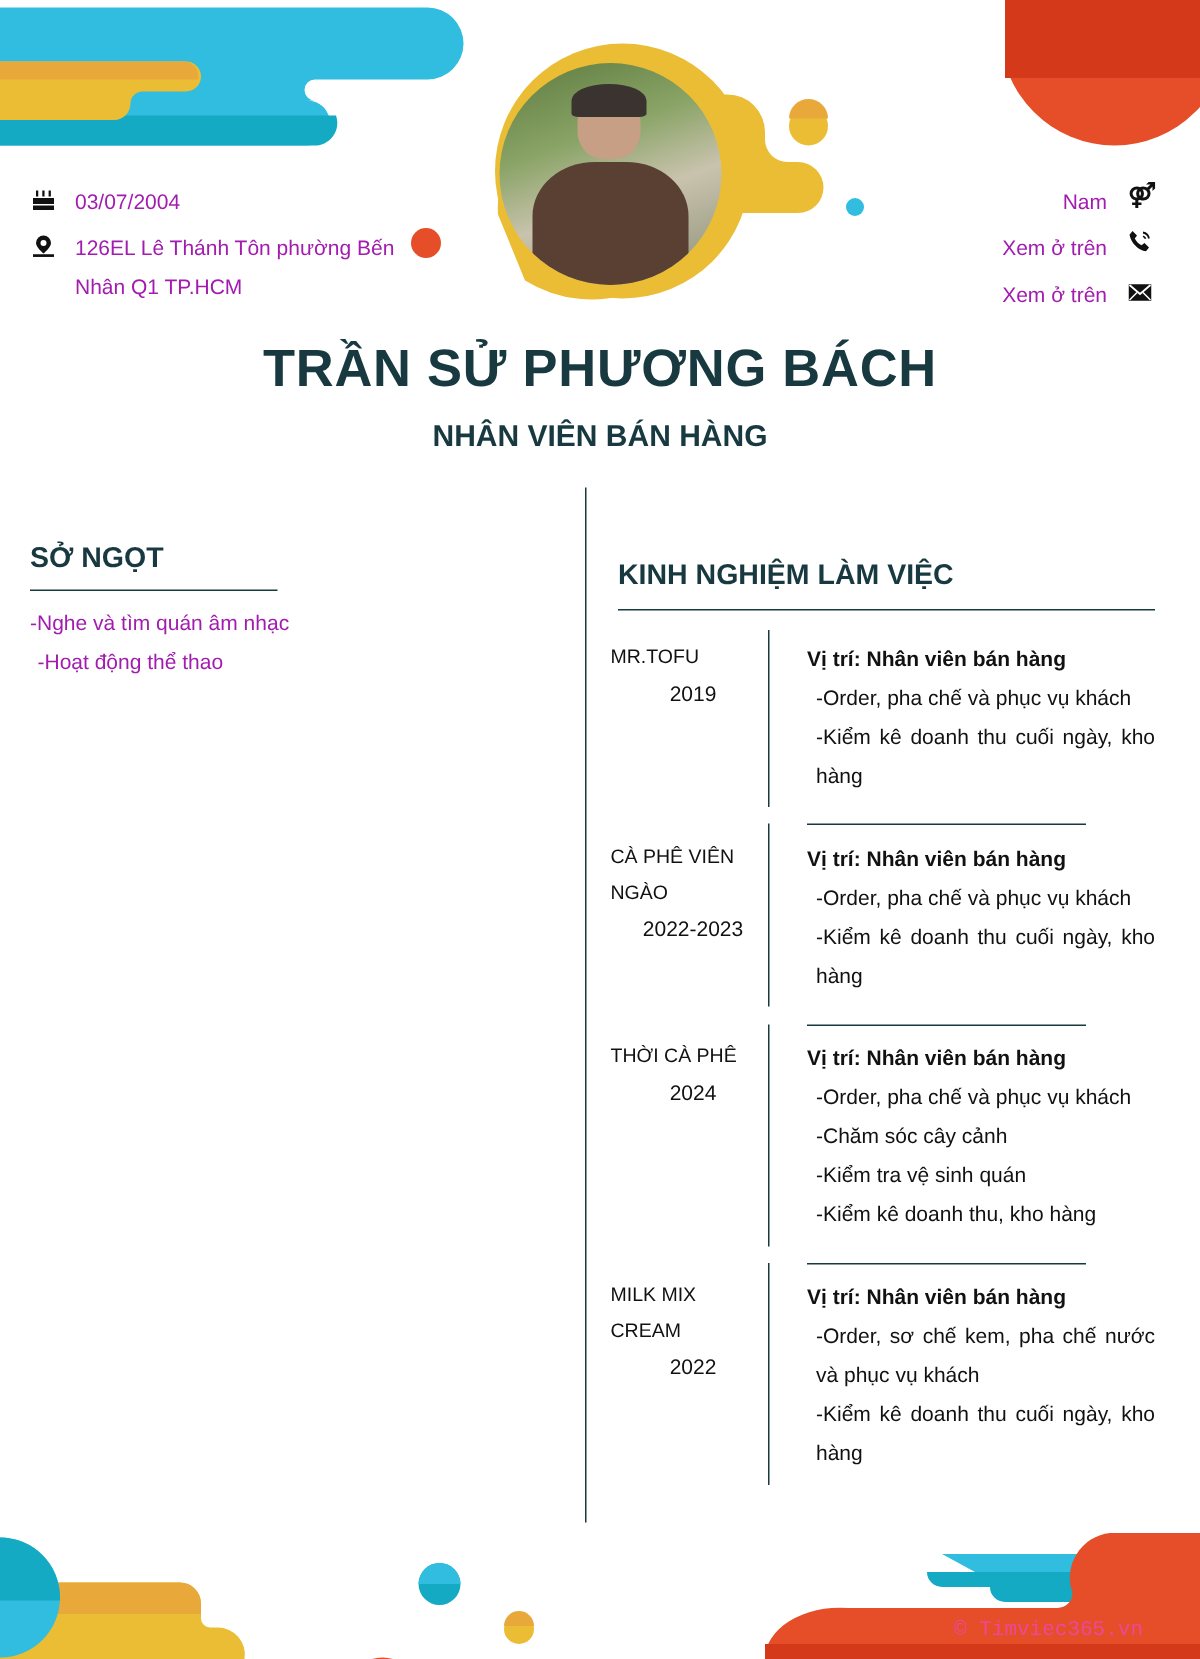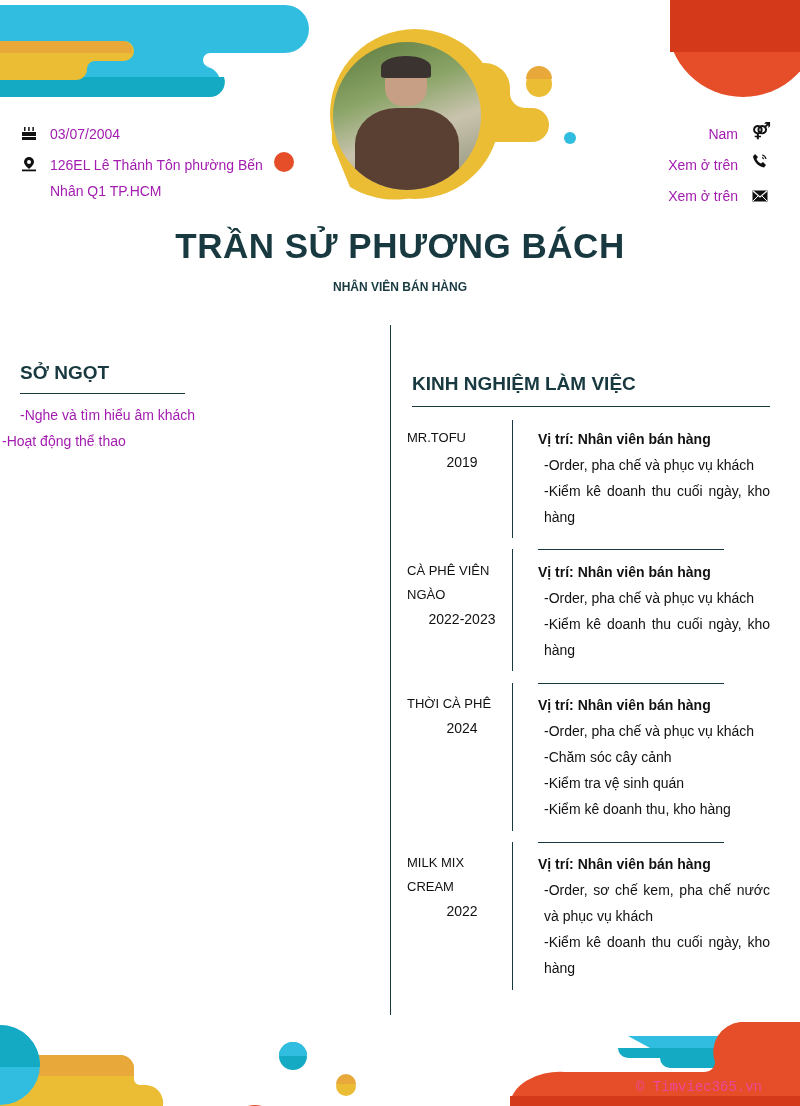--- a/index.html
+++ b/index.html
@@ -2,21 +2,21 @@
 <html><head>
 <meta charset="utf-8">
 <style>
   html,body{margin:0;padding:0;}
   body{width:800px;height:1106px;position:relative;overflow:hidden;background:#fff;font-family:"Liberation Sans",sans-serif;color:#111;}
   .abs{position:absolute;}
   
   .shape{position:absolute;}
   .txt{font-size:14px;line-height:26px;color:#a21caf;}
   .h-title{font-weight:bold;font-size:35px;letter-spacing:0.5px;color:#17393f;text-align:center;width:800px;left:0;top:226px;}
-  .h-sub{font-weight:bold;font-size:12px;color:#17393f;text-align:center;width:800px;left:0;top:280px;}
+  .h-sub{font-weight:bold;font-size:20px;color:#17393f;text-align:center;width:800px;left:0;top:280px;}
   .sec-title{font-weight:bold;font-size:19px;color:#17393f;}
   .icon{position:absolute;width:16px;height:16px;}
   .job-name{font-weight:normal;font-size:13px;text-align:left;width:110px;line-height:24px;}
   .job-year{font-size:14px;text-align:center;width:110px;line-height:24px;}
   .job-pos{font-weight:bold;font-size:14px;line-height:26px;}
   .job-line{font-size:14px;line-height:26px;padding-left:6px;text-align:justify;width:226px;}
   .vline{position:absolute;width:1px;background:#17393f;}
   .hline{position:absolute;height:1px;background:#17393f;}
 </style>
 </head>
@@ -100,22 +100,22 @@
     </svg>
 </div>
 
 <div class="abs h-title">TRẦN SỬ PHƯƠNG BÁCH</div>
 <div class="abs h-sub">NHÂN VIÊN BÁN HÀNG</div>
 
 <div class="vline" style="left:390px;top:325px;height:690px;"></div>
 
 <div class="abs sec-title" style="left:20px;top:362px;">SỞ NGỌT</div>
 <div class="hline" style="left:20px;top:393px;width:165px;"></div>
-<div class="abs txt" style="left:20px;top:402px;">-Nghe và tìm hiểu âm khách</div>
-<div class="abs txt" style="left:2px;top:428px;">-Hoạt động thể thao</div>
+<div class="abs txt" style="left:20px;top:402px;">-Nghe và tìm quán âm nhạc</div>
+<div class="abs txt" style="left:25px;top:428px;">-Hoạt động thể thao</div>
 
 <div class="abs sec-title" style="left:412px;top:373px;">KINH NGHIỆM LÀM VIỆC</div>
 <div class="hline" style="left:412px;top:406px;width:358px;"></div>
 
 <div>
   <div class="abs job-name" style="left:407px;top:426px;">MR.TOFU</div>
   <div class="abs job-year" style="left:407px;top:450px;">2019</div>
   <div class="vline" style="left:512px;top:420px;height:118px;"></div>
   <div class="abs job-pos" style="left:538px;top:426px;">Vị trí: Nhân viên bán hàng</div>
   <div class="abs job-line" style="left:538px;top:452px;">-Order, pha chế và phục vụ khách</div>

